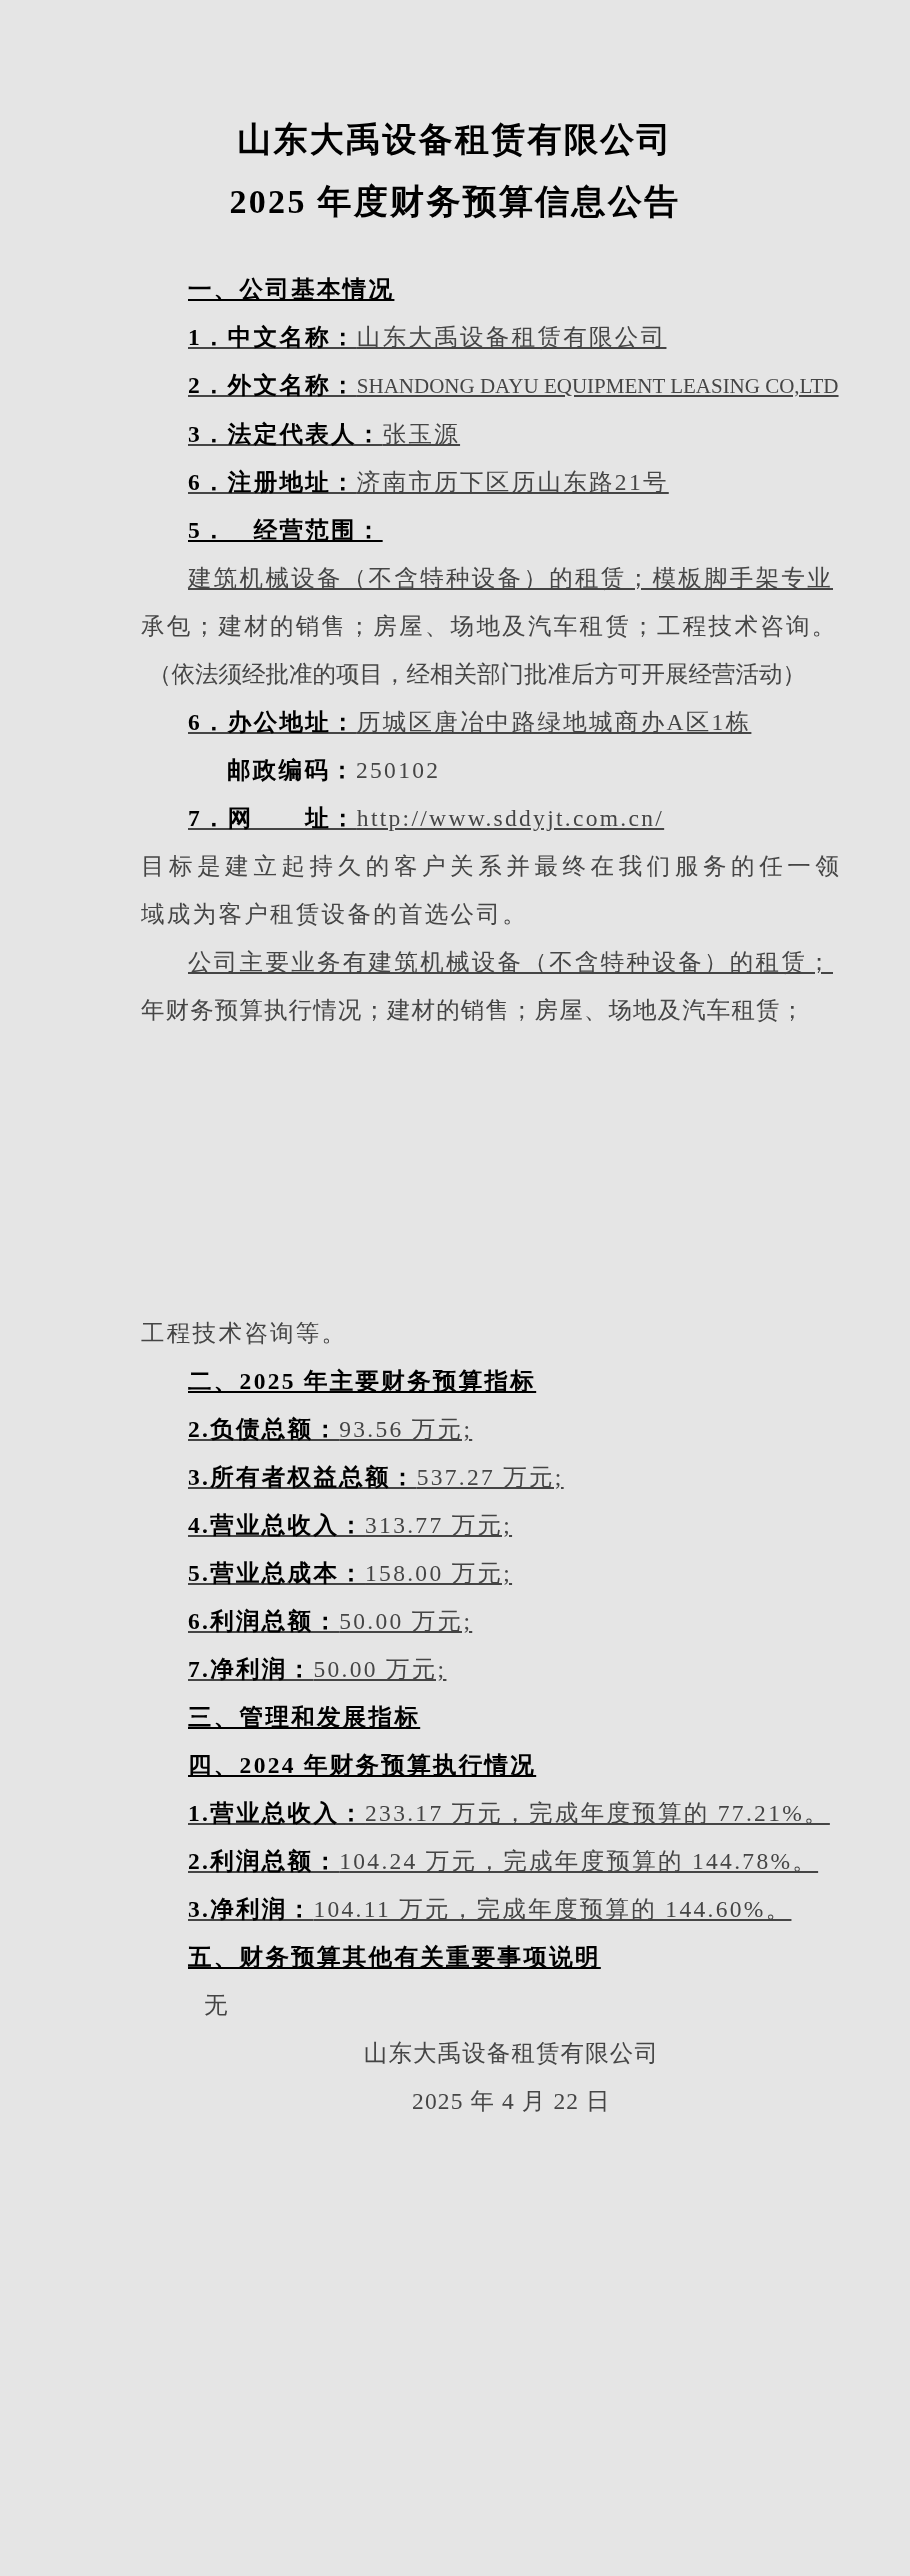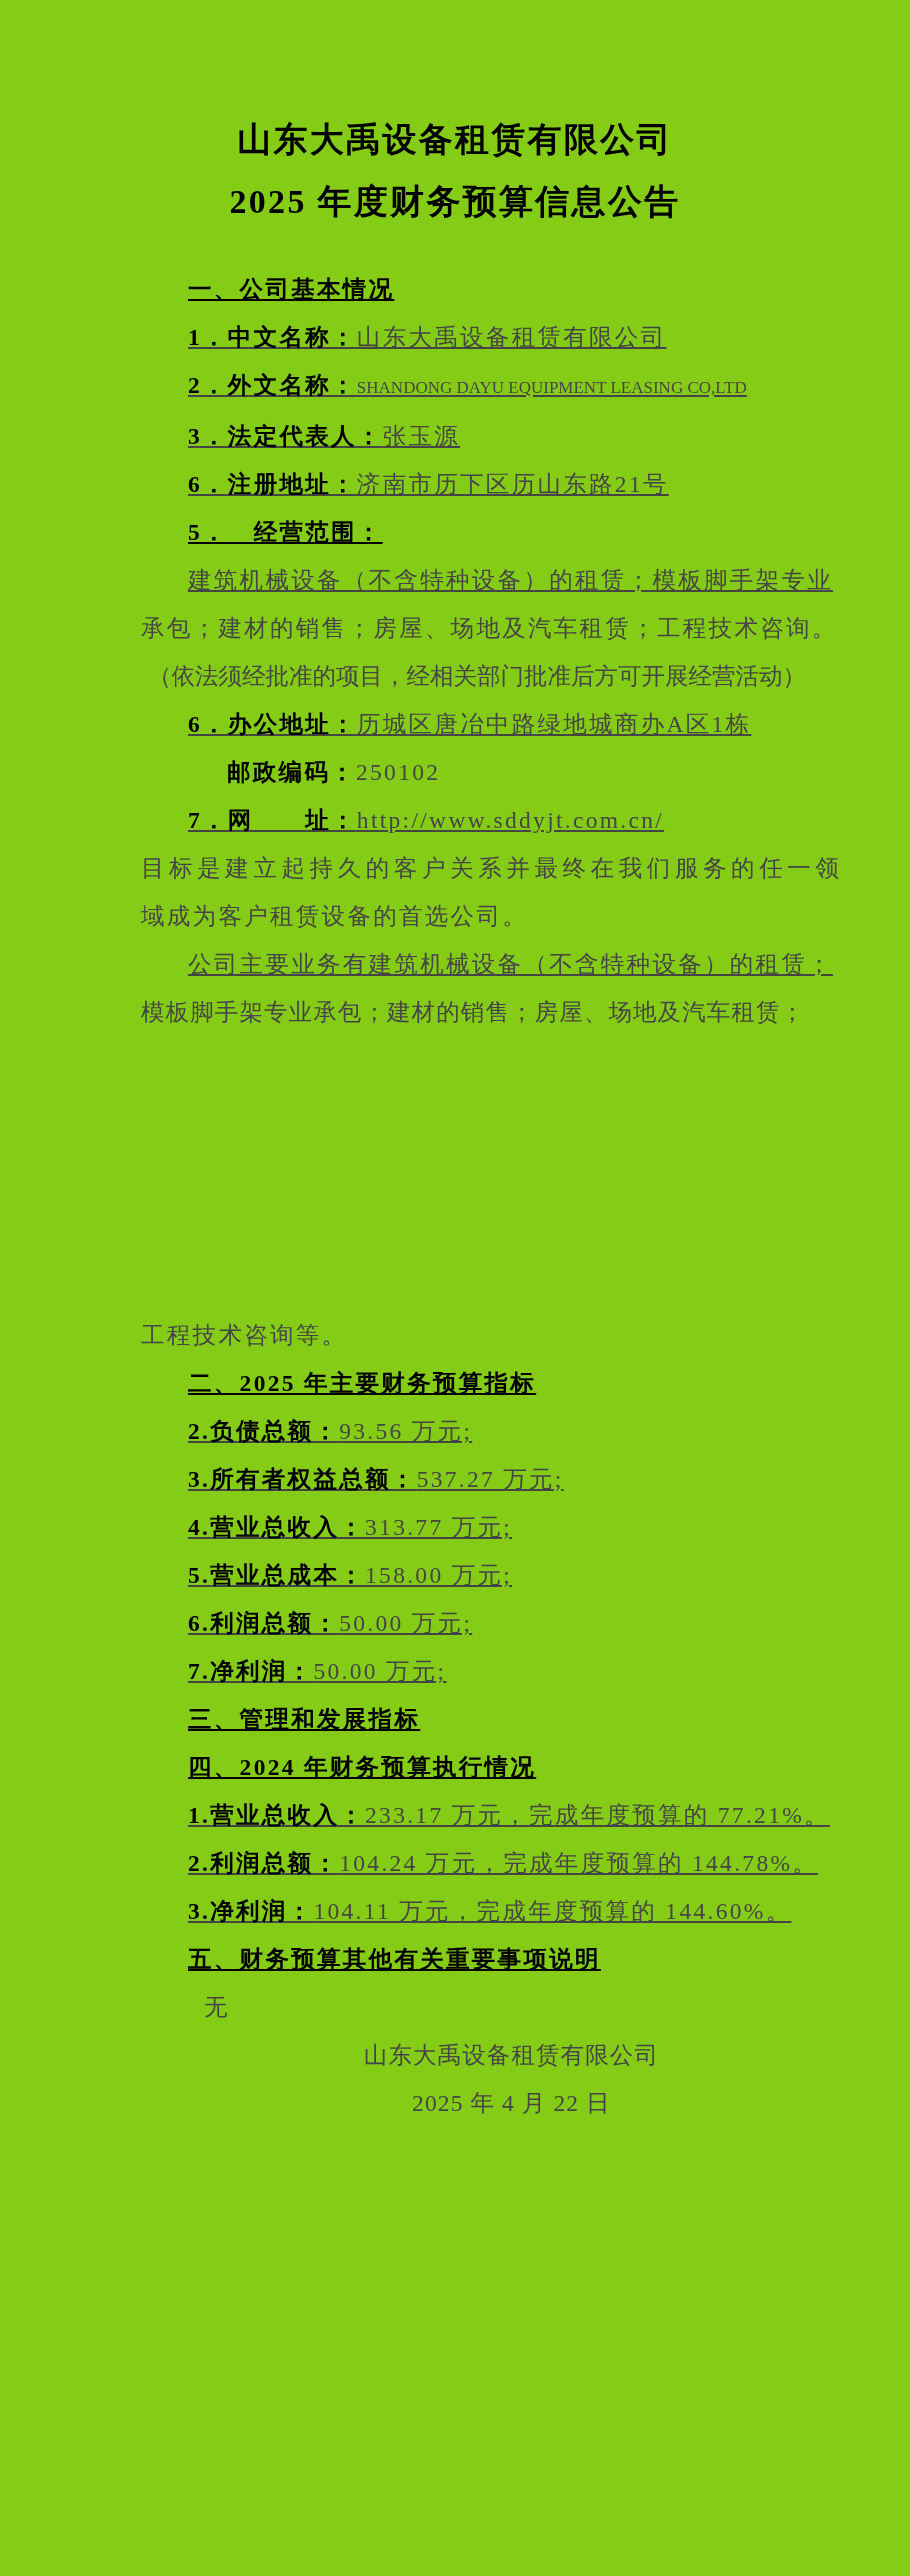--- a/index.html
+++ b/index.html
@@ -1,20 +1,20 @@
 <!DOCTYPE html>
 <html style="font-size:9.2px"><head>
 <meta charset="utf-8">
 <style>
   html,body { margin:0; padding:0; background:#ffffff; }
   .page {
     position:relative;
     width:910px;
     height:2576px;
-    background:#84cc16;
+    background:#e5e5e5;
     overflow:hidden;
     font-family:"Liberation Serif","DejaVu Serif",serif;
   }
   .doc-title {
     padding-top:109px;
     text-align:center;
     font-size:34px;
     line-height:62px;
     font-weight:bold;
     color:#000000;
@@ -33,21 +33,21 @@
   .ind-sm { padding-left:6.9px; }
   .ind-postal { padding-left:86px; }
   .ind-wu { padding-left:63px; }
   .heading { font-weight:bold; color:#000000; }
   .lbl { font-weight:bold; color:#000000; }
   .mt-first { margin-top:32px; }
   .gap-top { margin-top:275px; }
   .ls0 { letter-spacing:0; }
   .ls2 { letter-spacing:1.1px; }
   .ls8 { letter-spacing:4.6px; }
-  .en { letter-spacing:0; font-size:17px; }
+  .en { letter-spacing:0; font-size:21px; }
   .sig-block {
     text-align:center;
     width:max-content;
     margin-left:auto;
     margin-right:166px;
     letter-spacing:1.1px;
   }
 </style>
 </head>
 <body>
@@ -87,21 +87,21 @@
     <div class="line ind-postal">
       <span class="lbl">邮政编码：</span><span>250102</span>
     </div>
     <div class="line ind2">
       <span class="lbl">7．网　　址：</span><span>http://www.sddyjt.com.cn/</span>
     </div>
 
     <div class="line ls8">目标是建立起持久的客户关系并最终在我们服务的任一领</div>
     <div class="line">域成为客户租赁设备的首选公司。</div>
     <div class="line ind2">公司主要业务有建筑机械设备（不含特种设备）的租赁；</div>
-    <div class="line ls2">模板脚手架专业承包；建材的销售；房屋、场地及汽车租赁；</div>
+    <div class="line ls2">年财务预算执行情况；建材的销售；房屋、场地及汽车租赁；</div>
 
     <div class="line gap-top">工程技术咨询等。</div>
 
     <div class="line ind2 heading">二、2025 年主要财务预算指标</div>
 
     <div class="line ind2">
       <span class="lbl">2.负债总额：</span><span>93.56 万元;</span>
     </div>
     <div class="line ind2">
       <span class="lbl">3.所有者权益总额：</span><span>537.27 万元;</span>

